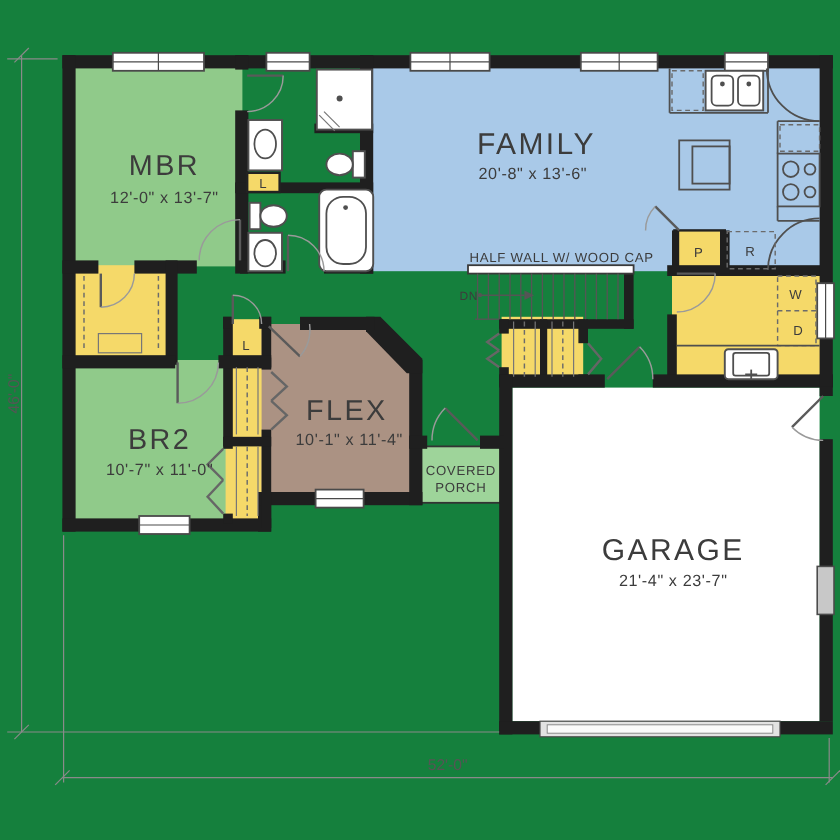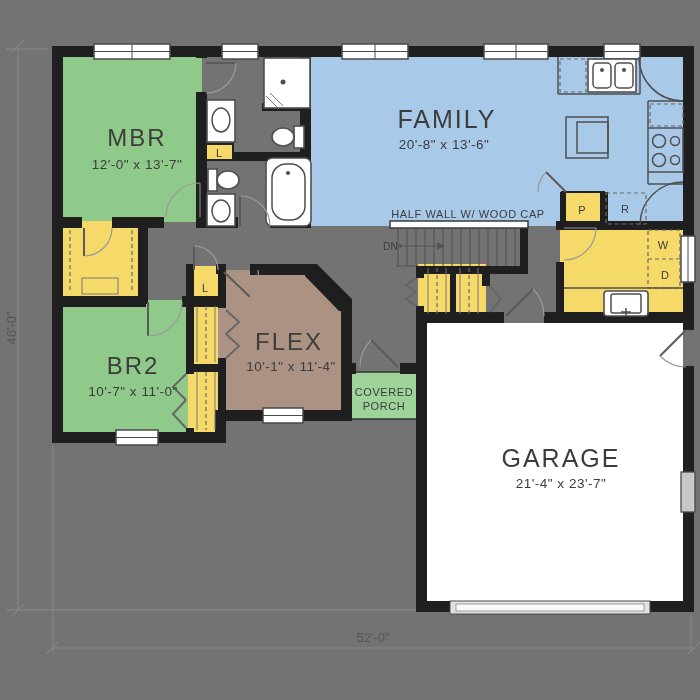--- a/index.html
+++ b/index.html
@@ -1,16 +1,16 @@
 <!DOCTYPE html>
 <html style="--wall: #1f1f1f; --green: #90ca8a; --porch: #9ed49a; --yellow: #f5d969; --blue: #a9c9e8; --brown: #ab9283; --fx: #4f4f4f; --dim: #8a8a8a; --text: #3c3c3c;"><head>
 <meta charset="utf-8">
 <style>
   html,body{margin:0;padding:0;background:#ffffff;}
-  .page{width:700px;height:700px;background:#737373;position:relative;font-family:"Liberation Sans",sans-serif;}
+  .page{width:700px;height:700px;background:#15803d;position:relative;font-family:"Liberation Sans",sans-serif;}
   svg text{font-family:"Liberation Sans",sans-serif;fill:var(--text);}
   .room-label{font-size:24px;letter-spacing:2px;}
   .room-label-lg{font-size:25px;letter-spacing:2px;}
   .room-dims{font-size:13.5px;letter-spacing:0.5px;}
   .small-label{font-size:11px;letter-spacing:0.6px;}
   .tiny-label{font-size:10px;letter-spacing:0.4px;}
   .letter{font-size:11px;}
   .dim-label{font-size:13px;fill:#555;}
   .wall{fill:var(--wall);}
   .fx{stroke:var(--fx);fill:none;stroke-width:1.5;}

